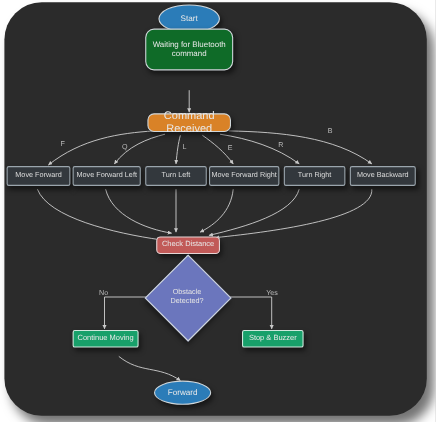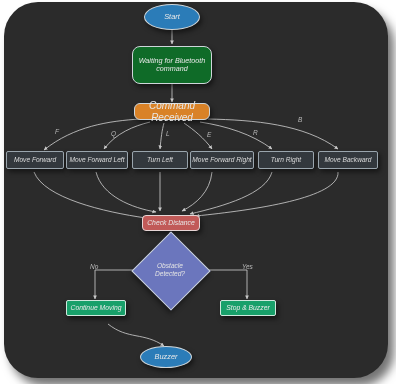--- a/index.html
+++ b/index.html
@@ -22,21 +22,20 @@
   #board {
     position: absolute;
     left: 4px;
     top: 2px;
     width: 384px;
     height: 376px;
     background: #2b2b2b;
     border-radius: 34px;
     box-shadow: 6px 8px 10px rgba(0,0,0,0.55);
     overflow: hidden;
-    font-style: italic;
   }
   #edges {
     position: absolute;
     left: 0;
     top: 0;
     width: 384px;
     height: 376px;
   }
   .node {
     position: absolute;
@@ -159,21 +158,21 @@
         <path d="M139,268 L91,268 L91,297"></path>
         <path d="M193,268 L243,268 L243,297"></path>
         <path d="M104,322 C124,338 140,330 160,344"></path>
       </g>
     </svg>
 
     <div class="node n-start" style="left:140px; top:2px; width:56px; height:26px;">
       <span>Start</span>
     </div>
 
-    <div class="node n-wait" style="left:128px; top:44px; width:80px; height:38px;">
+    <div class="node n-wait" style="left:128px; top:24px; width:80px; height:38px;">
       <span>Waiting for Bluetooth command</span>
     </div>
 
     <div class="node n-command" style="left:130px; top:101px; width:76px; height:17px;">
       <span>Command Received</span>
     </div>
 
     <div class="node n-action" style="left:2px; top:149px; width:58px; height:18px;">
       <span>Move Forward</span>
     </div>
@@ -212,21 +211,21 @@
 
     <div class="node n-result" style="left:62px; top:298px; width:60px; height:16px;">
       <span>Continue Moving</span>
     </div>
 
     <div class="node n-result" style="left:216px; top:298px; width:56px; height:16px;">
       <span>Stop &amp; Buzzer</span>
     </div>
 
     <div class="node n-repeat" style="left:136px; top:344px; width:52px; height:22px;">
-      <span>Buzzer</span>
+      <span>Forward</span>
     </div>
 
     <div class="edge-label" style="left:51px; top:126px;">F</div>
     <div class="edge-label" style="left:107px; top:128px;">Q</div>
     <div class="edge-label" style="left:162px; top:128px;">L</div>
     <div class="edge-label" style="left:203px; top:129px;">E</div>
     <div class="edge-label" style="left:249px; top:127px;">R</div>
     <div class="edge-label" style="left:294px; top:114px;">B</div>
     <div class="edge-label" style="left:86px; top:261px;">No</div>
     <div class="edge-label" style="left:238px; top:261px;">Yes</div>

